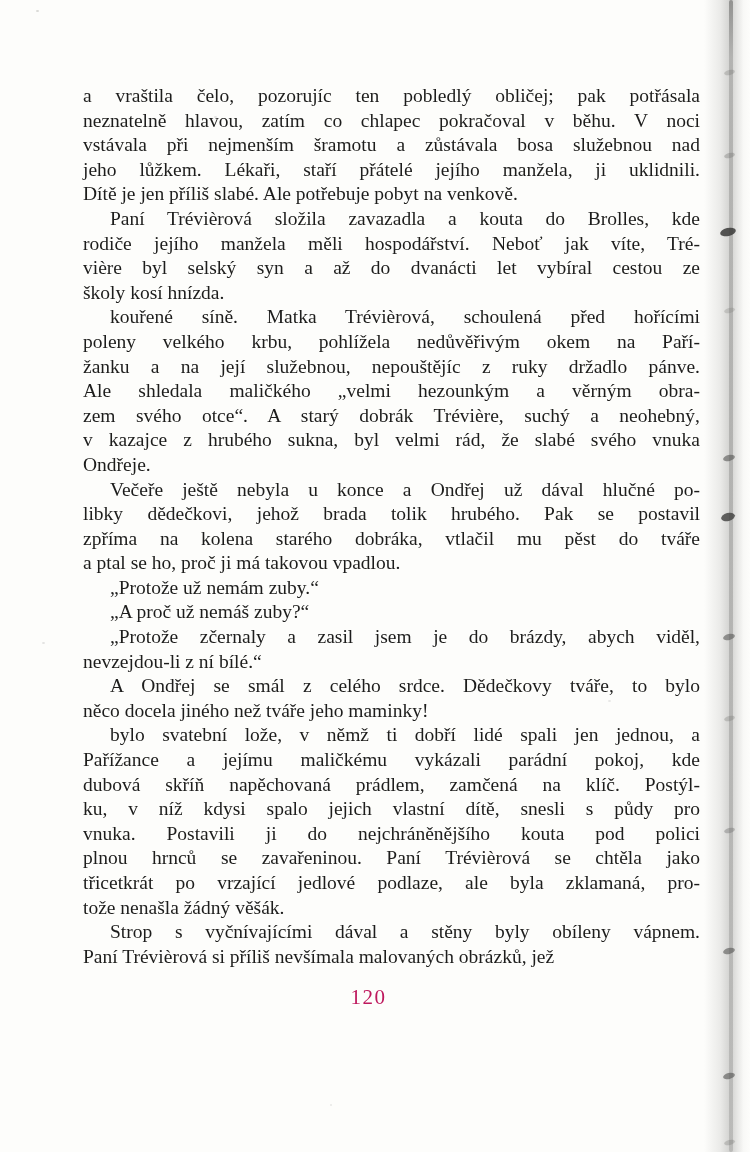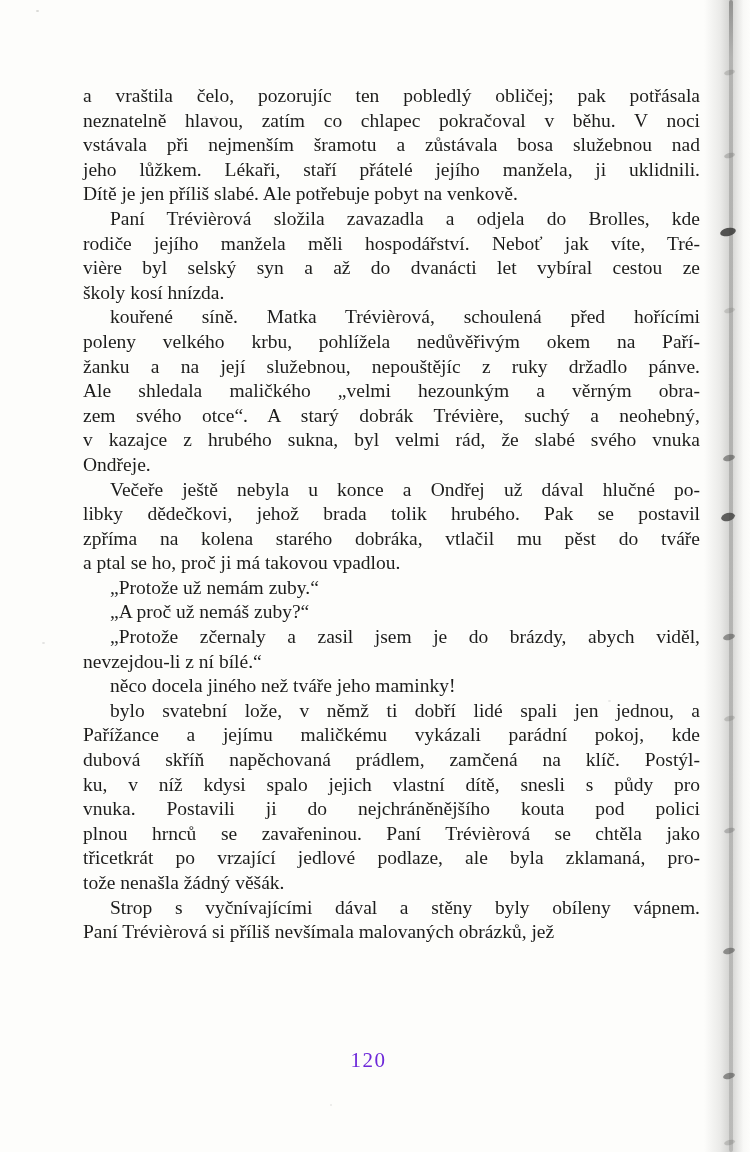--- a/index.html
+++ b/index.html
@@ -30,22 +30,22 @@
     height:24.6px;
   }
   .line.last{
     text-align-last:left;
   }
   .para.indent .line:first-child{
     text-indent:27px;
   }
   
   .pageno{
-    position:absolute;top:1048px;left:60px;width:617px;
-    text-align:center;font-size:21px;color:#6d28d9;
+    position:absolute;top:985px;left:60px;width:617px;
+    text-align:center;font-size:21px;color:#be185d;
     letter-spacing:1.5px;
   }
   
   .binding{
     position:absolute;top:0;right:0;width:46px;height:1152px;
     background:linear-gradient(to right,
       rgba(210,210,208,0) 0%,
       rgba(205,205,203,0.40) 36%,
       rgba(172,172,170,0.55) 58%,
       rgba(192,192,190,0.42) 70%,
@@ -97,21 +97,21 @@
 
   <div class="text-block">
       <div class="para">
         <div class="line">a vraštila čelo, pozorujíc ten pobledlý obličej; pak potřásala</div>
         <div class="line">neznatelně hlavou, zatím co chlapec pokračoval v běhu. V noci</div>
         <div class="line">vstávala při nejmenším šramotu a zůstávala bosa služebnou nad</div>
         <div class="line">jeho lůžkem. Lékaři, staří přátelé jejího manžela, ji uklidnili.</div>
         <div class="line last">Dítě je jen příliš slabé. Ale potřebuje pobyt na venkově.</div>
       </div>
       <div class="para indent">
-        <div class="line">Paní Trévièrová složila zavazadla a odjela do Brolles, kde</div>
+        <div class="line">Paní Trévièrová složila zavazadla a kouta do Brolles, kde</div>
         <div class="line">rodiče jejího manžela měli hospodářství. Neboť jak víte, Tré-</div>
         <div class="line">vière byl selský syn a až do dvanácti let vybíral cestou ze</div>
         <div class="line last">školy kosí hnízda.</div>
       </div>
       <div class="para indent">
         <div class="line">kouřené síně. Matka Trévièrová, schoulená před hořícími</div>
         <div class="line">poleny velkého krbu, pohlížela nedůvěřivým okem na Paří-</div>
         <div class="line">žanku a na její služebnou, nepouštějíc z ruky držadlo pánve.</div>
         <div class="line">Ale shledala maličkého „velmi hezounkým a věrným obra-</div>
         <div class="line">zem svého otce“. A starý dobrák Trévière, suchý a neohebný,</div>
@@ -128,20 +128,21 @@
         <div class="line last">„Protože už nemám zuby.“</div>
       </div>
       <div class="para indent">
         <div class="line last">„A proč už nemáš zuby?“</div>
       </div>
       <div class="para indent">
         <div class="line">„Protože zčernaly a zasil jsem je do brázdy, abych viděl,</div>
         <div class="line last">nevzejdou-li z ní bílé.“</div>
       </div>
       <div class="para indent">
+        <div class="line">A Ondřej se smál z celého srdce. Dědečkovy tváře, to bylo</div>
         <div class="line last">něco docela jiného než tváře jeho maminky!</div>
       </div>
       <div class="para indent">
         <div class="line">bylo svatební lože, v němž ti dobří lidé spali jen jednou, a</div>
         <div class="line">Pařížance a jejímu maličkému vykázali parádní pokoj, kde</div>
         <div class="line">dubová skříň napěchovaná prádlem, zamčená na klíč. Postýl-</div>
         <div class="line">ku, v níž kdysi spalo jejich vlastní dítě, snesli s půdy pro</div>
         <div class="line">vnuka. Postavili ji do nejchráněnějšího kouta pod polici</div>
         <div class="line">plnou hrnců se zavařeninou. Paní Trévièrová se chtěla jako</div>
         <div class="line">třicetkrát po vrzající jedlové podlaze, ale byla zklamaná, pro-</div>

